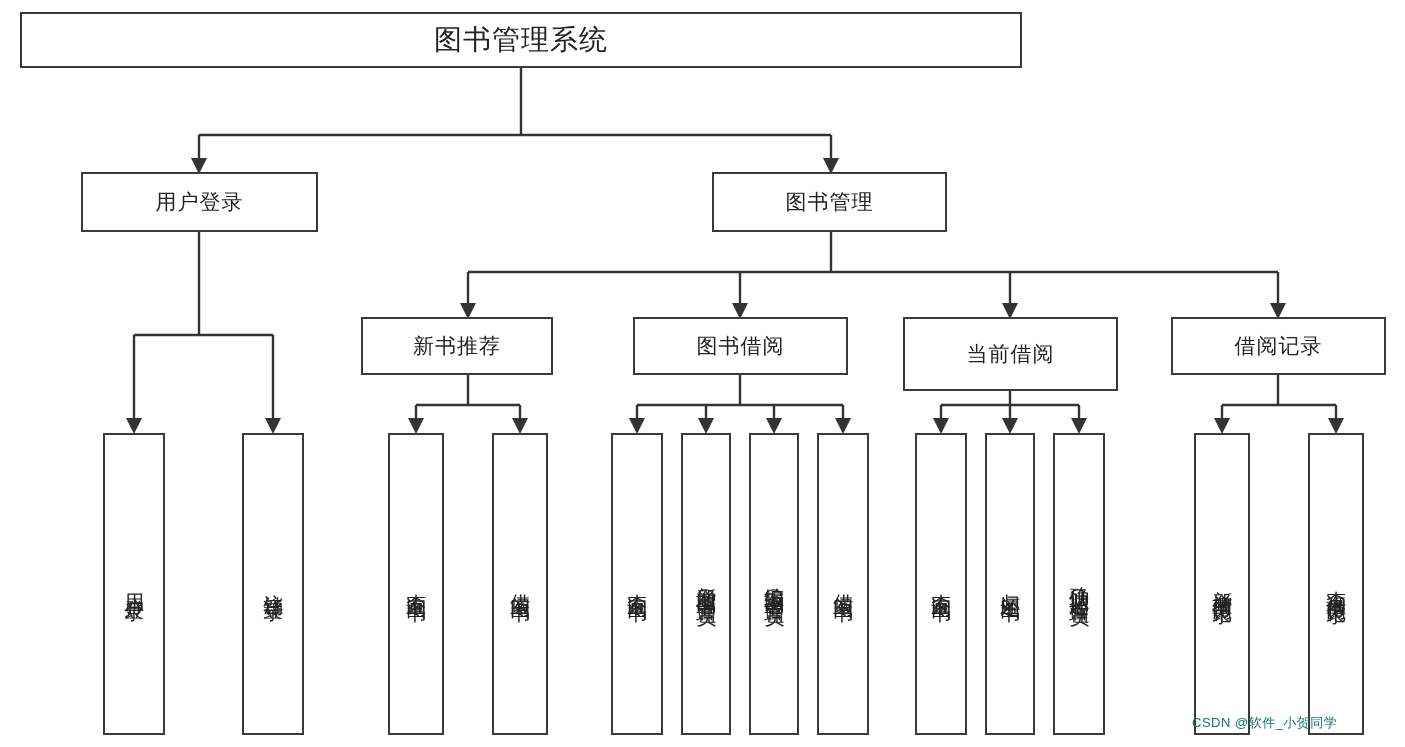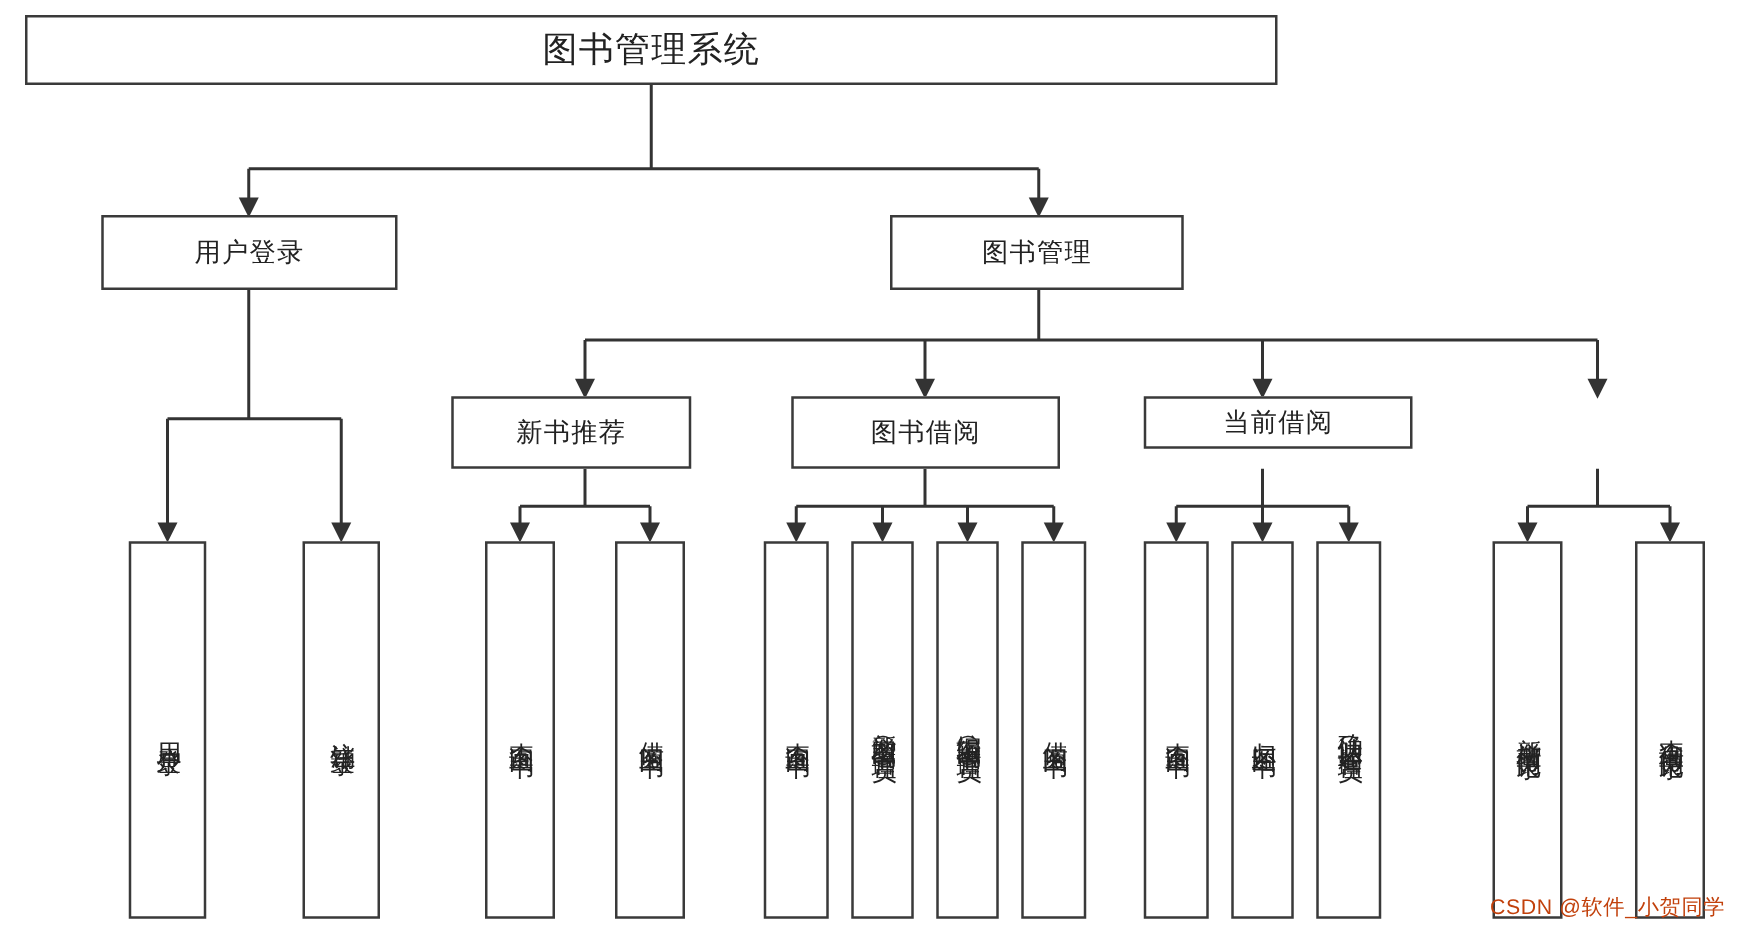--- a/index.html
+++ b/index.html
@@ -36,22 +36,22 @@
   .node.v .vtext{
     writing-mode:vertical-rl;
     text-orientation:upright;
     line-height:1.08;
     letter-spacing:3px;
     white-space:nowrap;
   }
   .node.root{ font-size:28px; }
   .watermark{
     position:absolute;
-    color:#c2410c;
-    font-size:17px;
+    color:#0f766e;
+    font-size:13px;
     white-space:nowrap;
     letter-spacing:0.5px;
   }
   svg.links{
     position:absolute;left:0;top:0;width:1405px;height:747px;
     pointer-events:none;
   }
   svg.links path, svg.links line{
     stroke:#333333;
     stroke-width:2.4;
@@ -136,22 +136,25 @@
   <div class="node h" style="left:712px;top:172px;width:235px;height:60px;">
     <span>图书管理</span>
   </div>
 
   <div class="node h" style="left:361px;top:317px;width:192px;height:58px;">
     <span>新书推荐</span>
   </div>
   <div class="node h" style="left:633px;top:317px;width:215px;height:58px;justify-content:center;">
     <span>图书借阅</span>
   </div>
-  <div class="node h" style="left:903px;top:317px;width:215px;height:42px;margin-left:12px;">
+  <div class="node h" style="left:903px;top:317px;width:215px;height:74px;">
     <span>当前借阅</span>
+  </div>
+  <div class="node h" style="left:1171px;top:317px;width:215px;height:58px;">
+    <span>借阅记录</span>
   </div>
 
   <div class="node v" style="left:103px;top:433px;width:62px;height:302px;">
     <span class="vtext">用户登录</span>
   </div>
   <div class="node v" style="left:242px;top:433px;width:62px;height:302px;">
     <span class="vtext">注销登录</span>
   </div>
 
   <div class="node v" style="left:388px;top:433px;width:56px;height:302px;">

